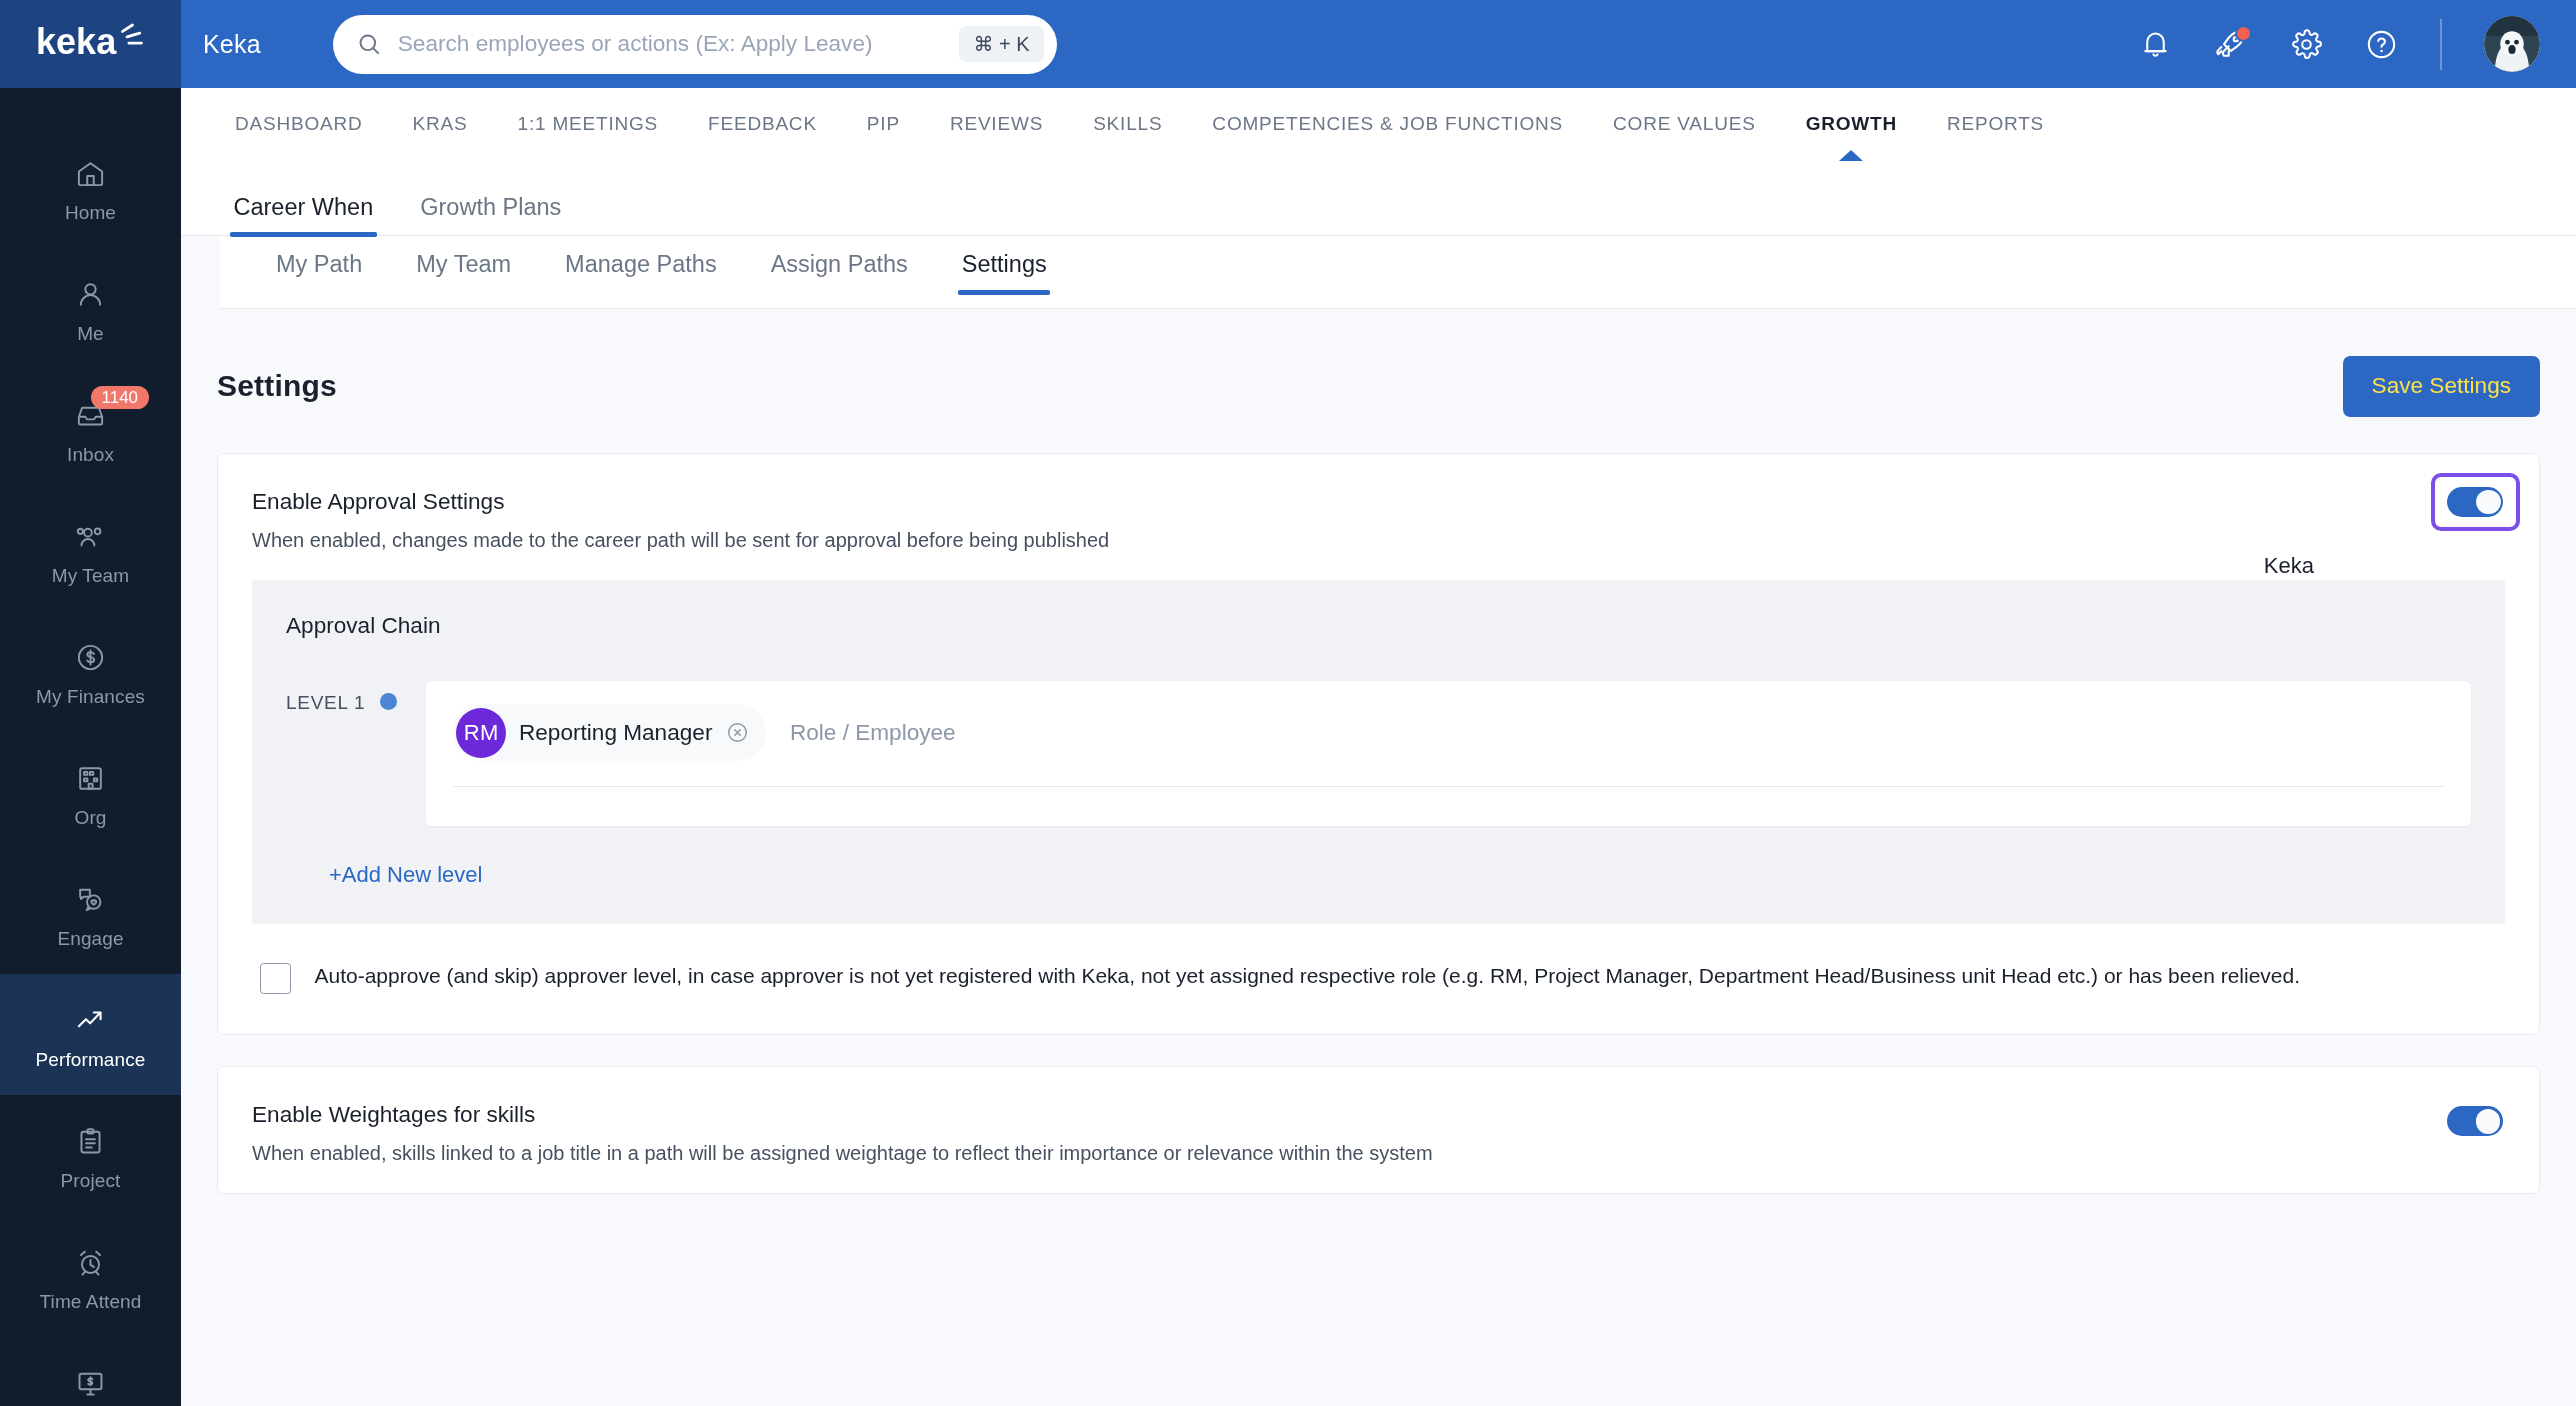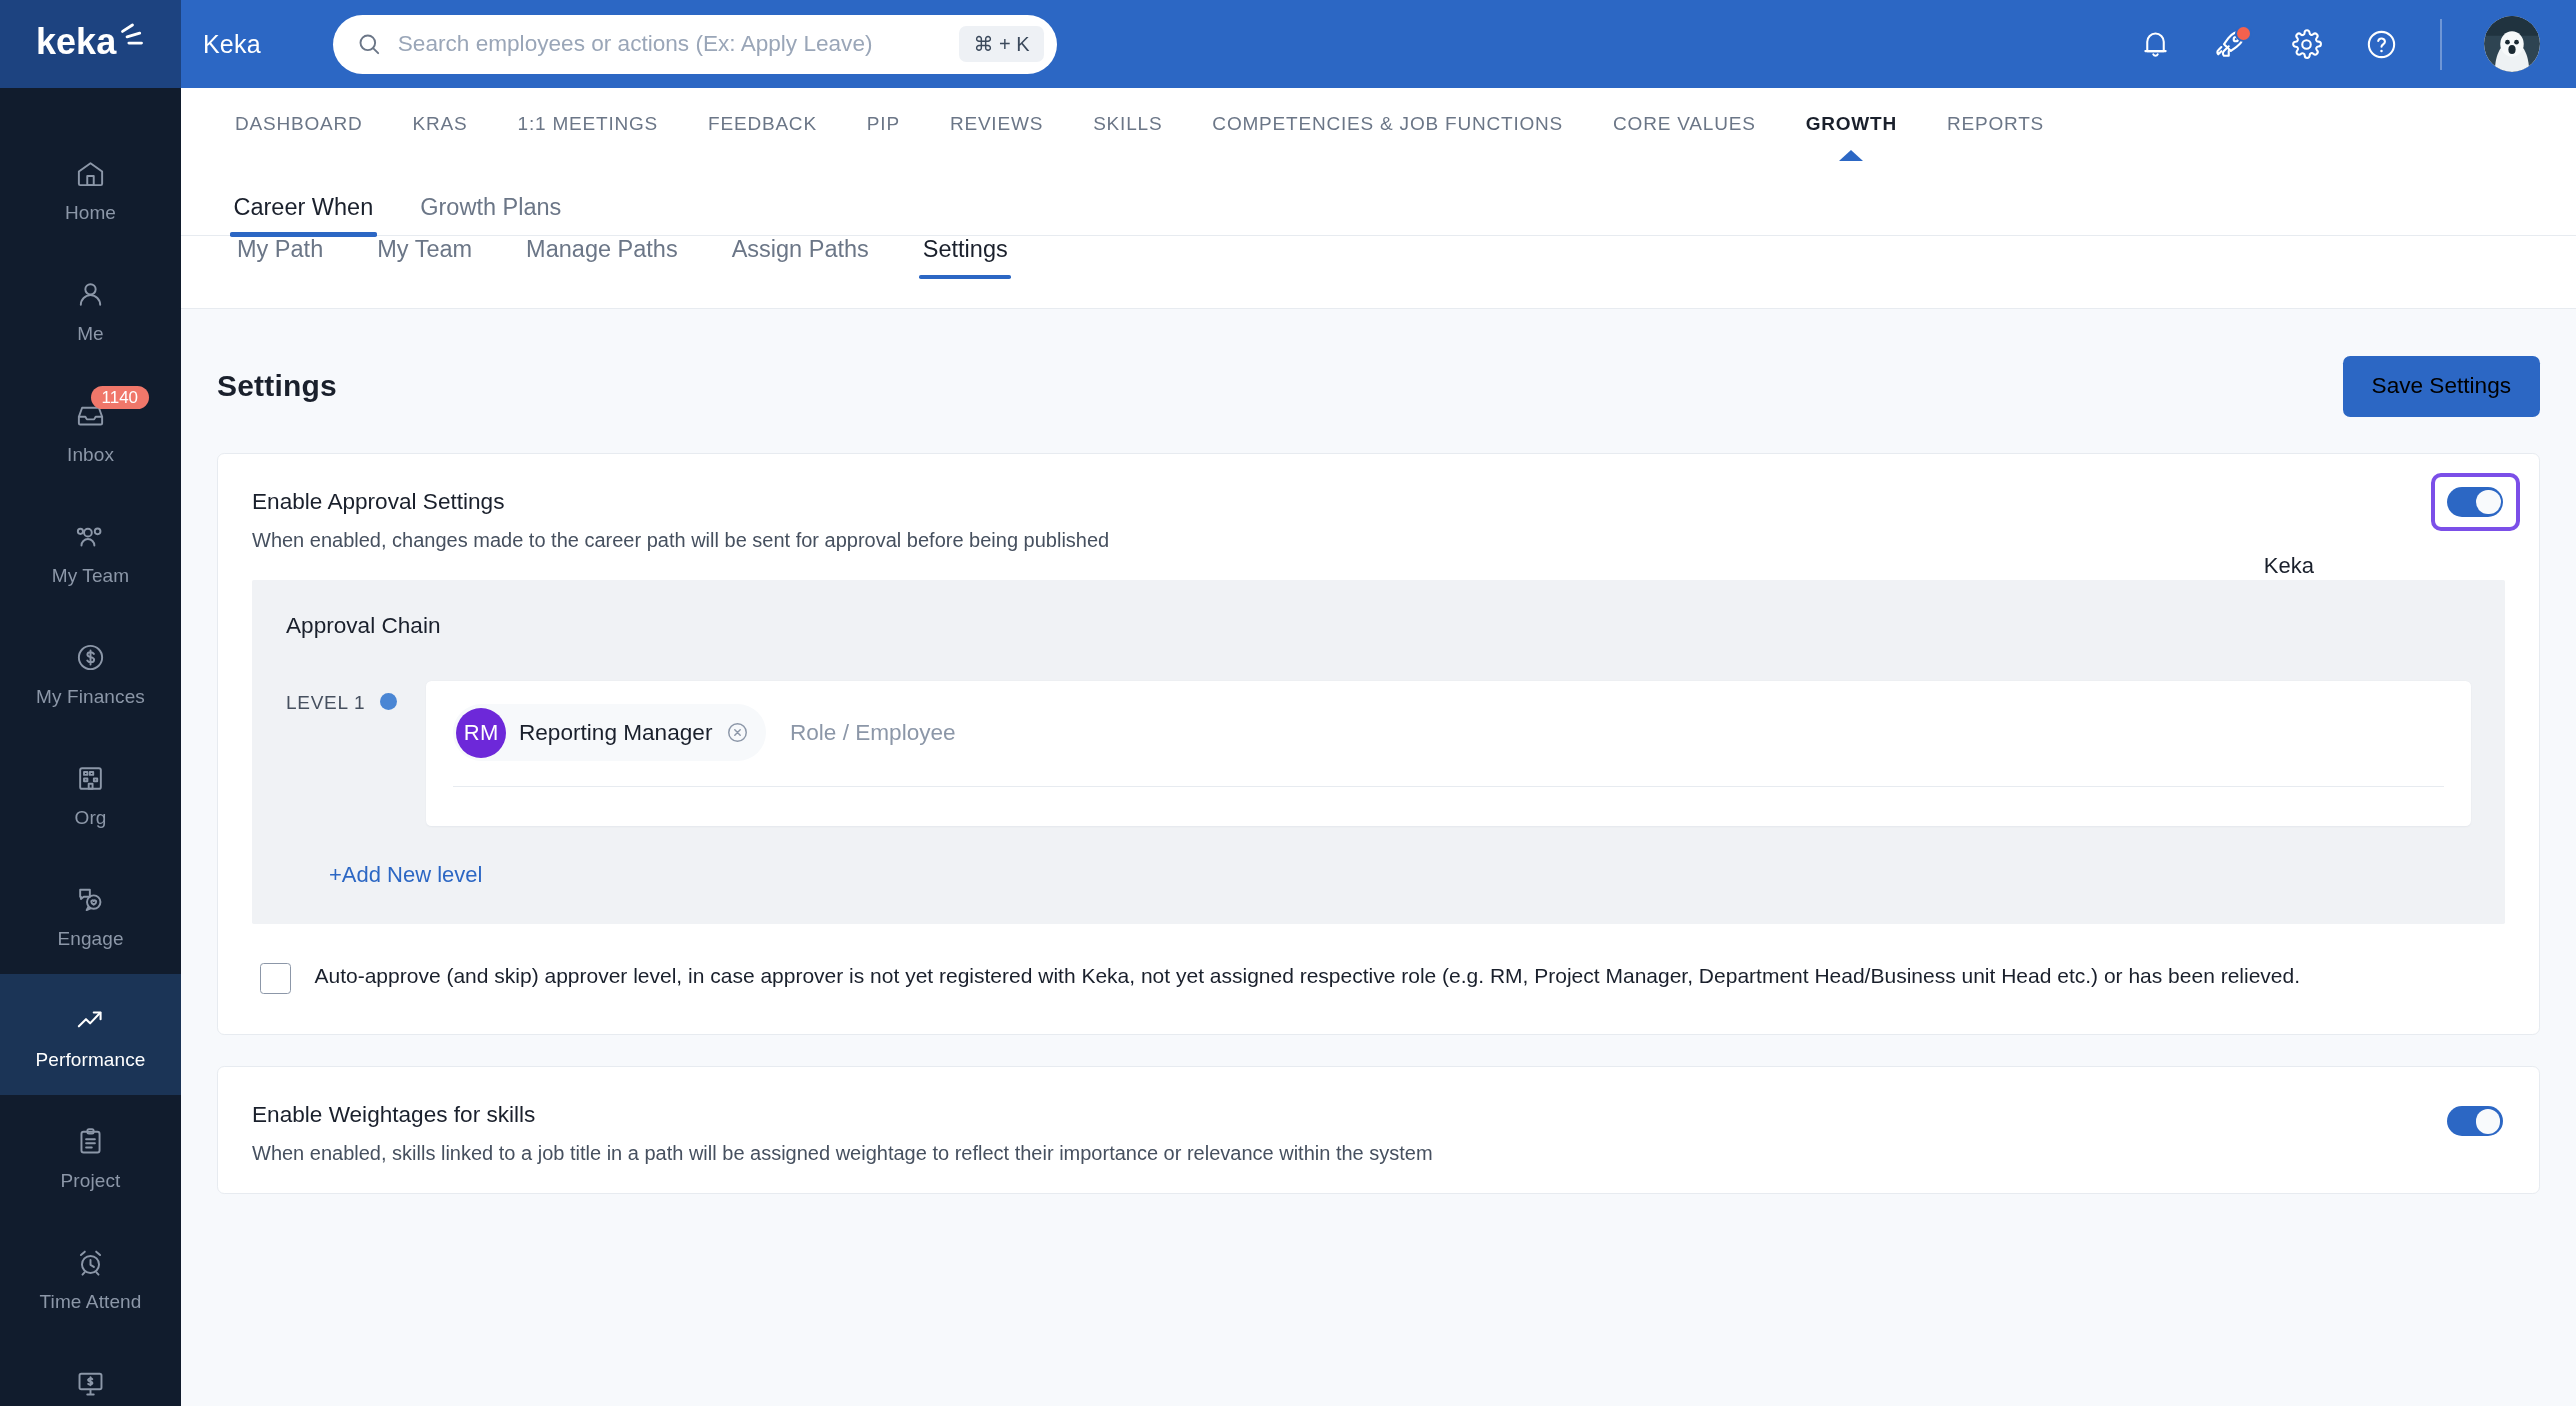--- a/index.html
+++ b/index.html
@@ -101,42 +101,42 @@
     position: relative; white-space: nowrap;
   }
   .subnav-item.active { color: #1a202c; }
   .subnav-item.active::after {
     content: ""; position: absolute; left: 20px; right: 20px; bottom: -1.8px;
     height: 4.5px; background: #2c67c4; border-radius: 1.8px;
   }
 
   
   .subnav2 {
-    height: 73px; background: #ffffff; display: flex; align-items: flex-start;
-    padding-left: 29px; border-bottom: 1.8px solid #e7ebf0; flex: 0 0 73px;
+    height: 73px; background: #ffffff; display: flex; align-items: center;
+    padding-left: 29px; border-bottom: 1.8px solid #e7ebf0; flex: 0 0 73px; margin-left: 39px;
   }
   .subnav2-item {
     font-size: 23.5px; color: #6b7687; padding: 0 27px 14.5px; cursor: pointer;
     position: relative; white-space: nowrap;
   }
   .subnav2-item.active { color: #1a202c; }
   .subnav2-item.active::after {
     content: ""; position: absolute; left: 23.5px; right: 23.5px; bottom: -1.8px;
     height: 4.5px; background: #2c67c4; border-radius: 1.8px;
   }
 
   
   .content { flex: 1; background: #f7f9fc; padding: 0 36px; overflow: hidden; position: relative; }
   .page-head {
     display: flex; align-items: center; justify-content: space-between;
     padding: 47px 0 36px 0;
   }
   .page-title { font-size: 30px; font-weight: 700; color: #1a202c; letter-spacing: 0.2px; }
   .save-btn {
-    background: #2c67c4; color: #000000; font-size: 22.6px; border: 0;
+    background: #2c67c4; color: #fde047; font-size: 22.6px; border: 0;
     border-radius: 7.2px; padding: 19px 29px; cursor: pointer; line-height: 1;
     font-family: "Liberation Sans", sans-serif;
   }
 
   .card {
     background: #ffffff; border: 1.8px solid #e7ebf0; border-radius: 7.2px;
     position: relative;
   }
   .card + .card { margin-top: 31px; }
 

